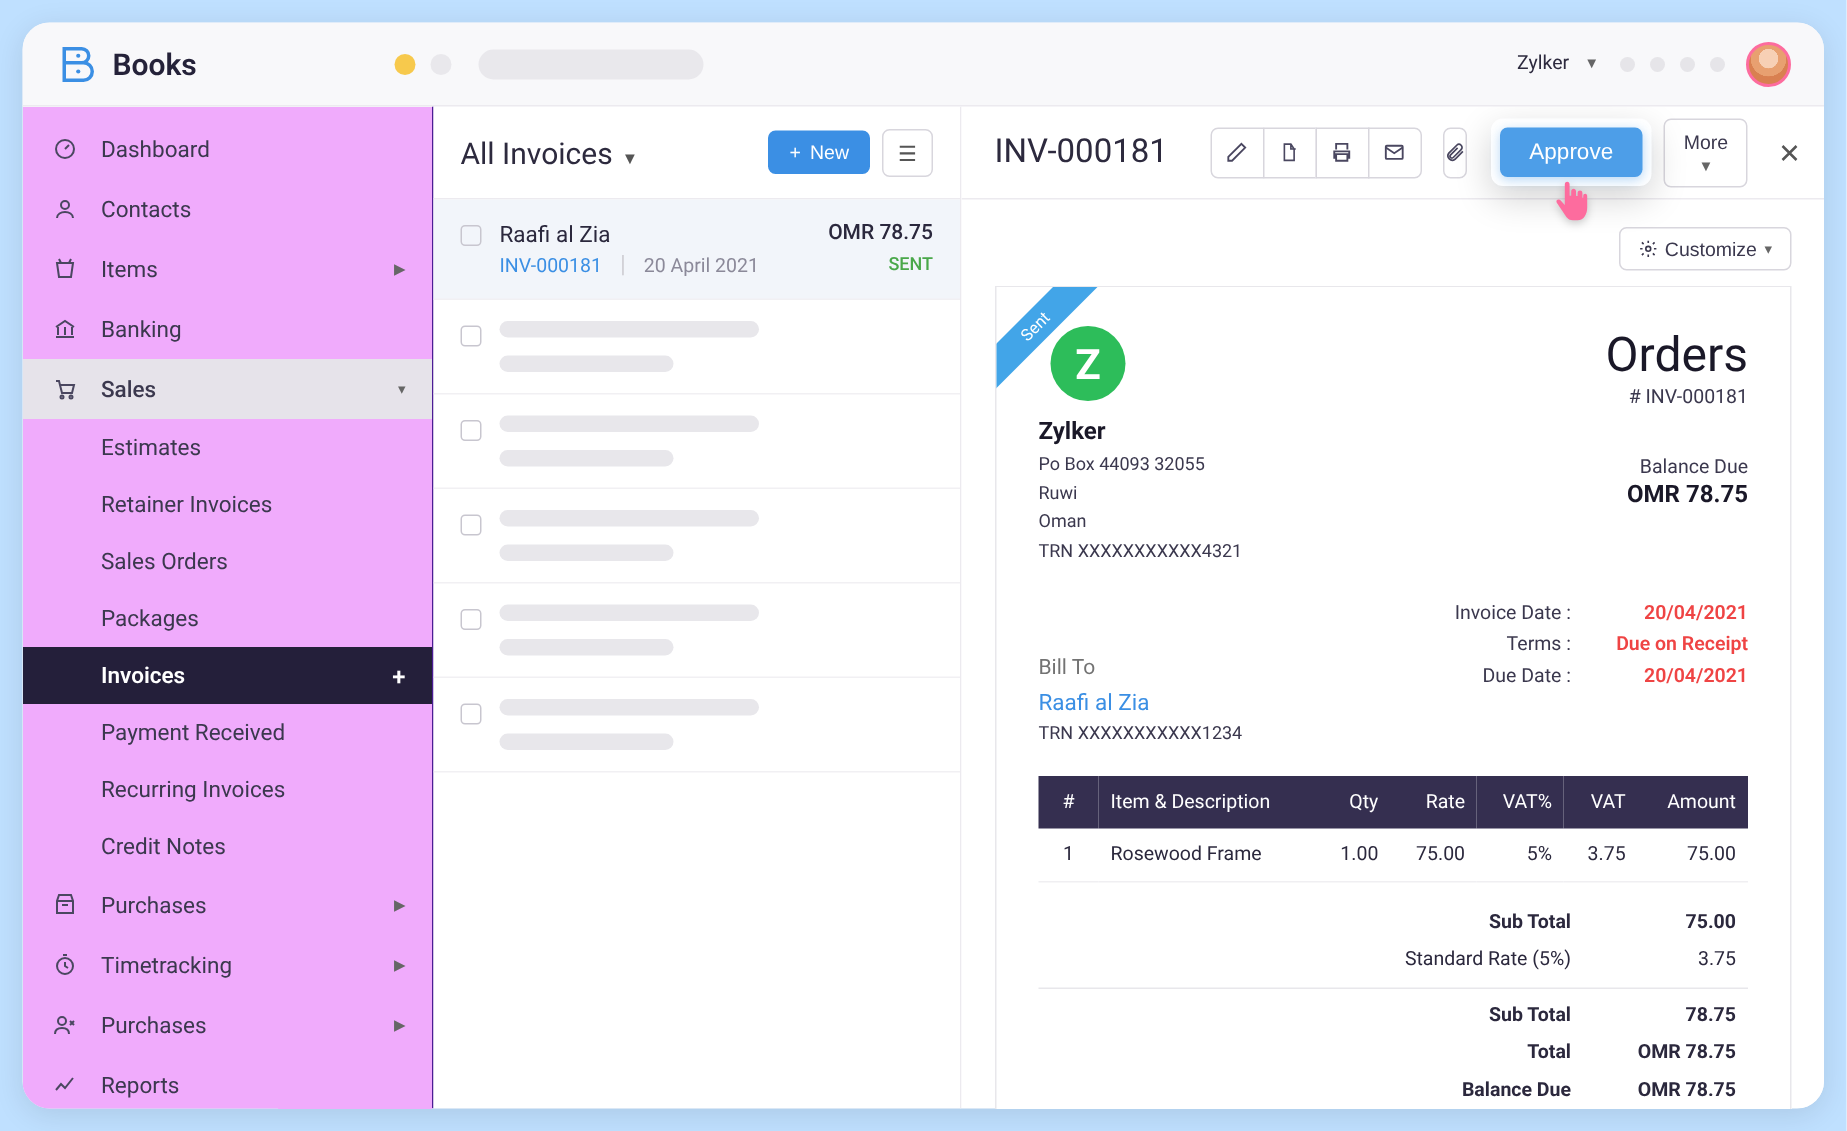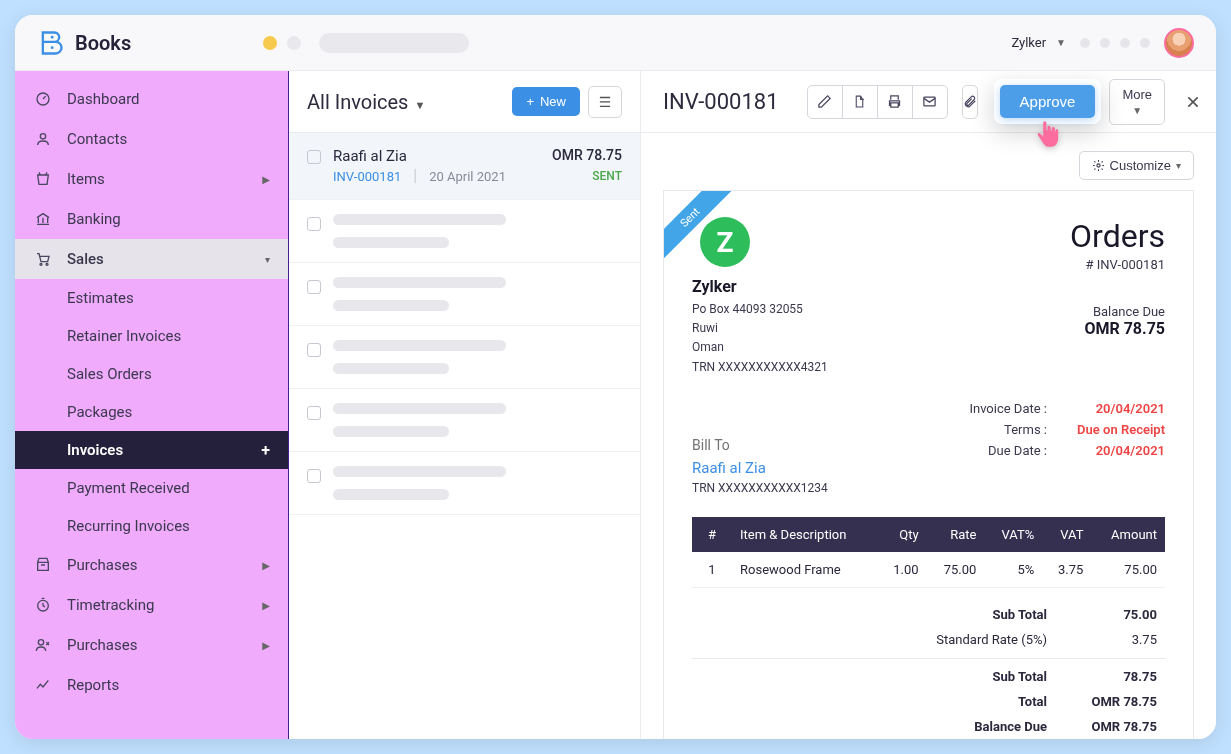--- a/index.html
+++ b/index.html
@@ -201,20 +201,21 @@
         <span>Sales</span>
         <span class="expand">▾</span>
       </div>
       <div class="nav-sub"><span>Estimates</span></div>
       <div class="nav-sub"><span>Retainer Invoices</span></div>
       <div class="nav-sub"><span>Sales Orders</span></div>
       <div class="nav-sub"><span>Packages</span></div>
       <div class="nav-sub active"><span>Invoices</span><span class="plus">+</span></div>
       <div class="nav-sub"><span>Payment Received</span></div>
       <div class="nav-sub"><span>Recurring Invoices</span></div>
+      <div class="nav-sub"><span>Credit Notes</span></div>
       <div class="nav-item">
         <span class="ico">
             <svg width="16" height="16" viewBox="0 0 24 24" fill="none" stroke="currentColor" stroke-width="2">
               <path d="M6 2l-2 6v12h16V8l-2-6zM4 8h16M9 12h6"></path>
             </svg>
           </span>
         <span>Purchases</span>
         <span class="expand">▶</span>
       </div>
       <div class="nav-item">

